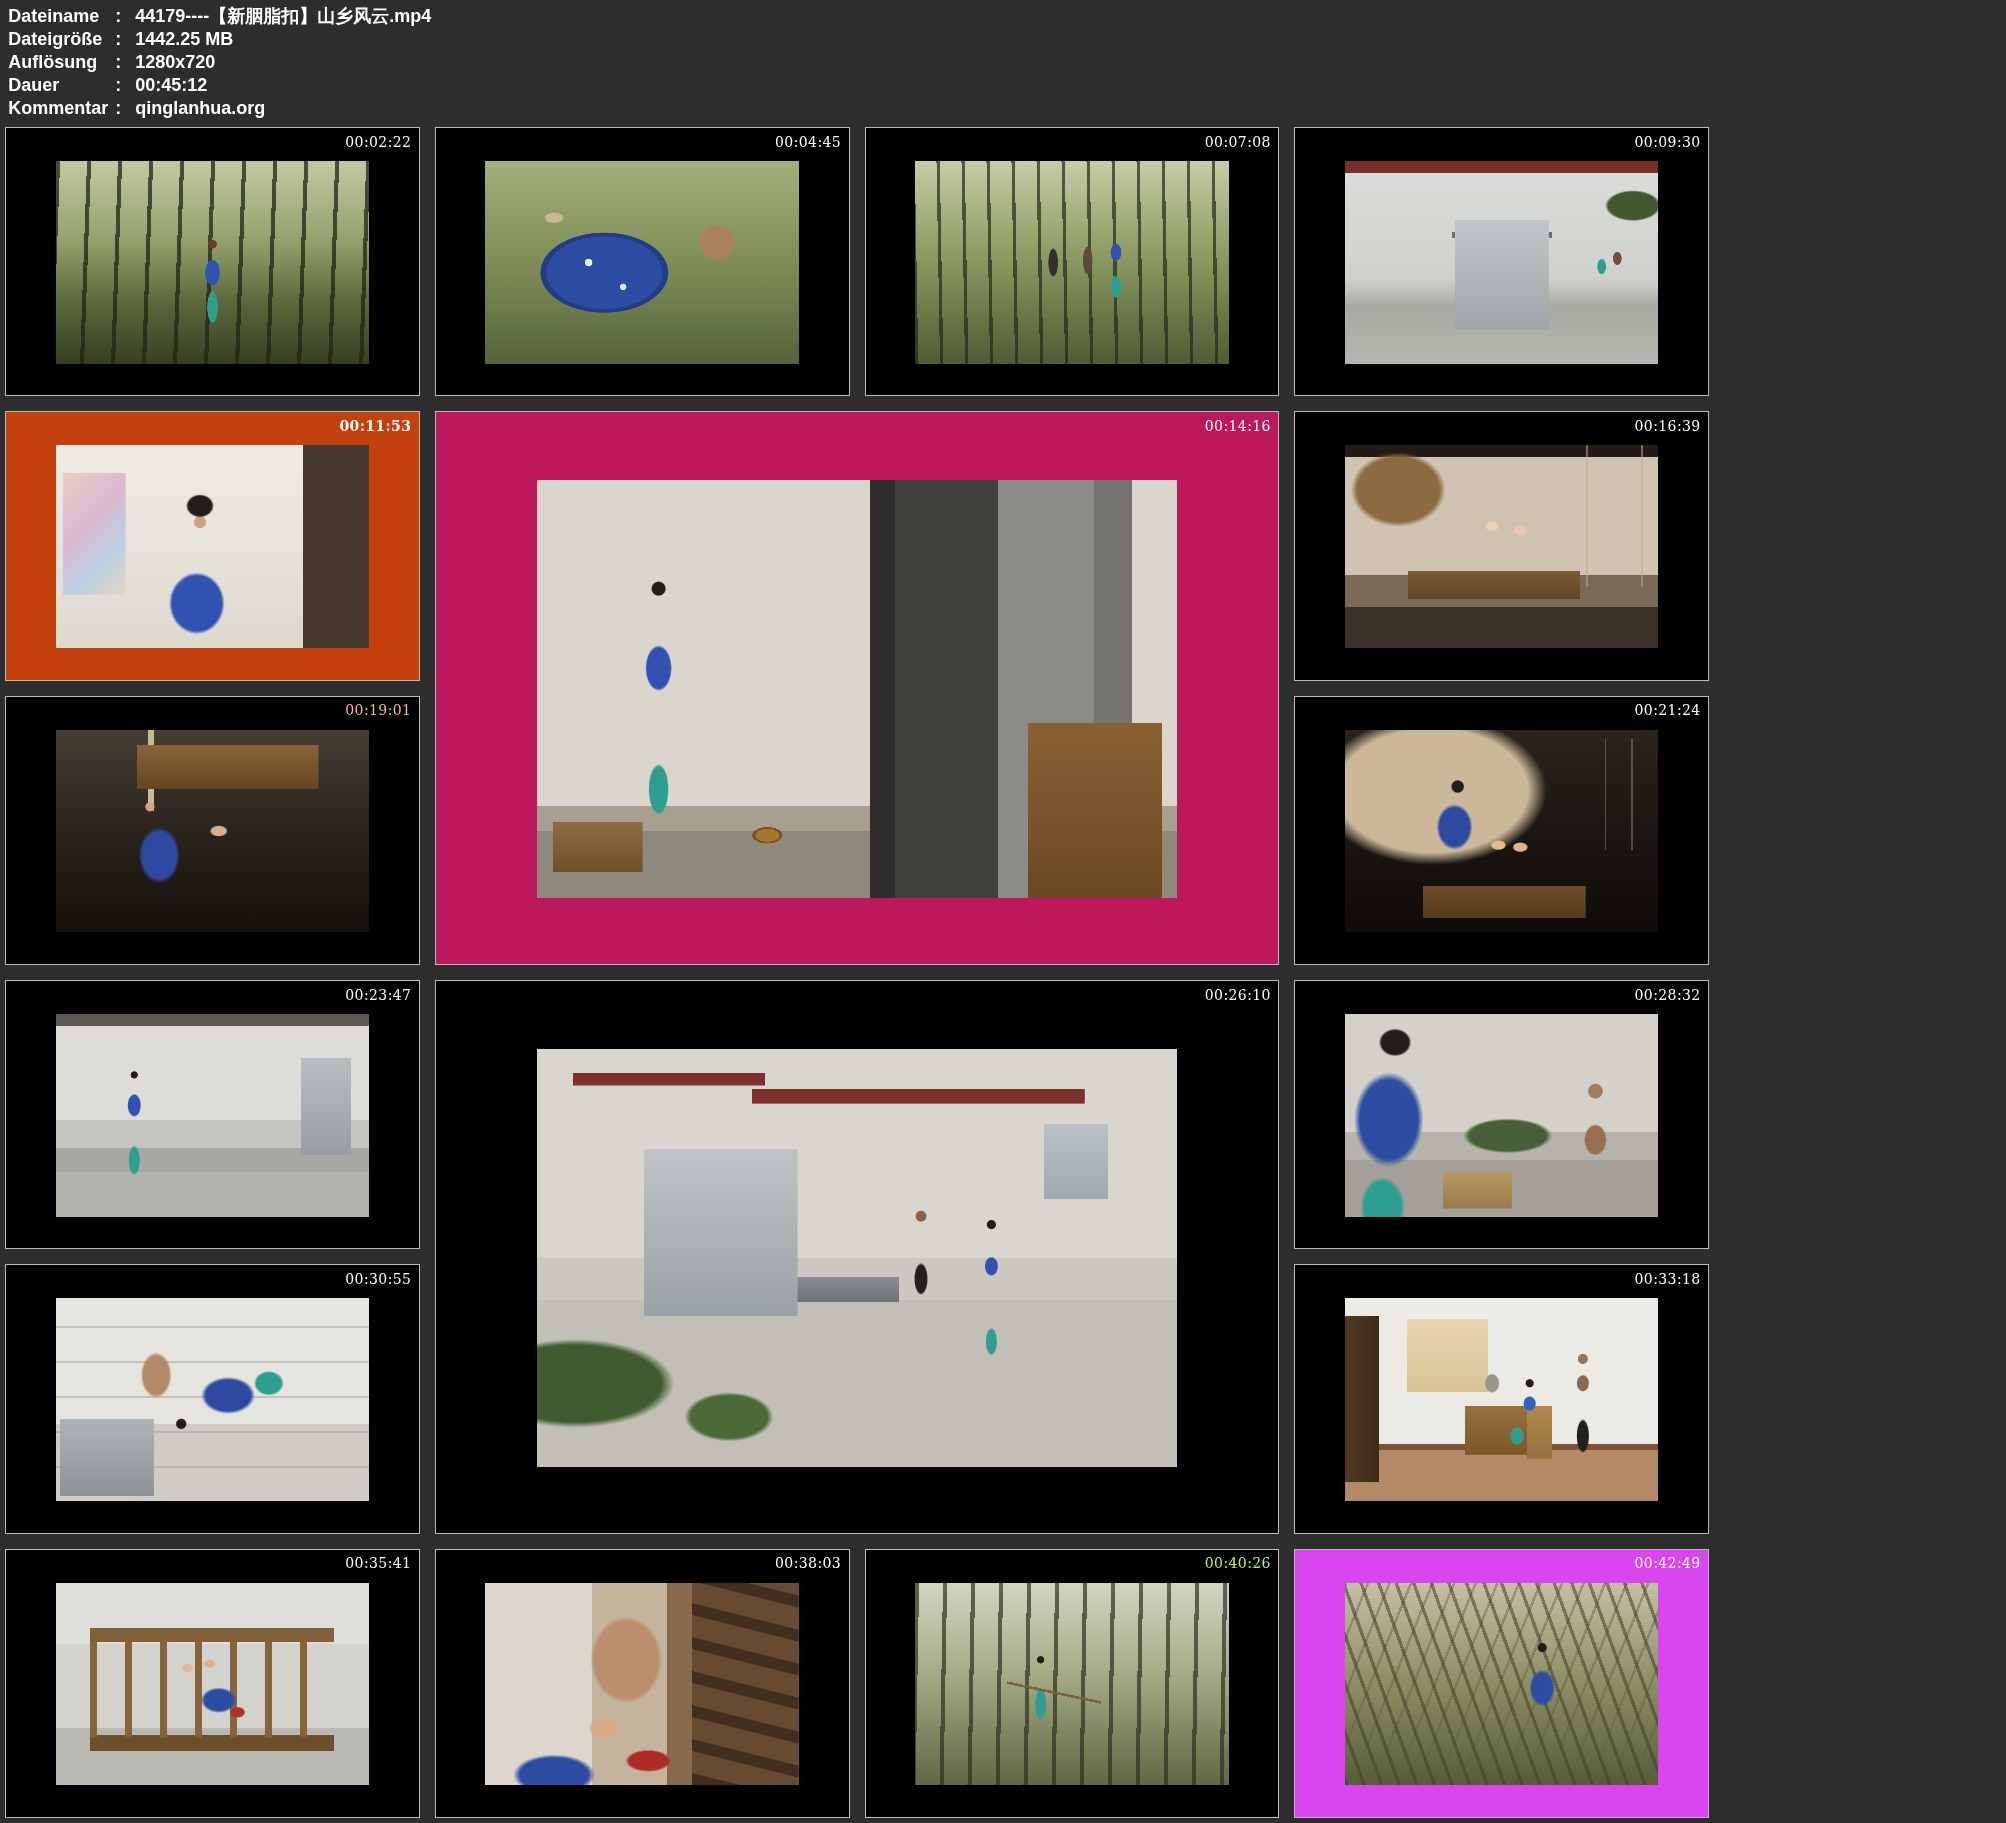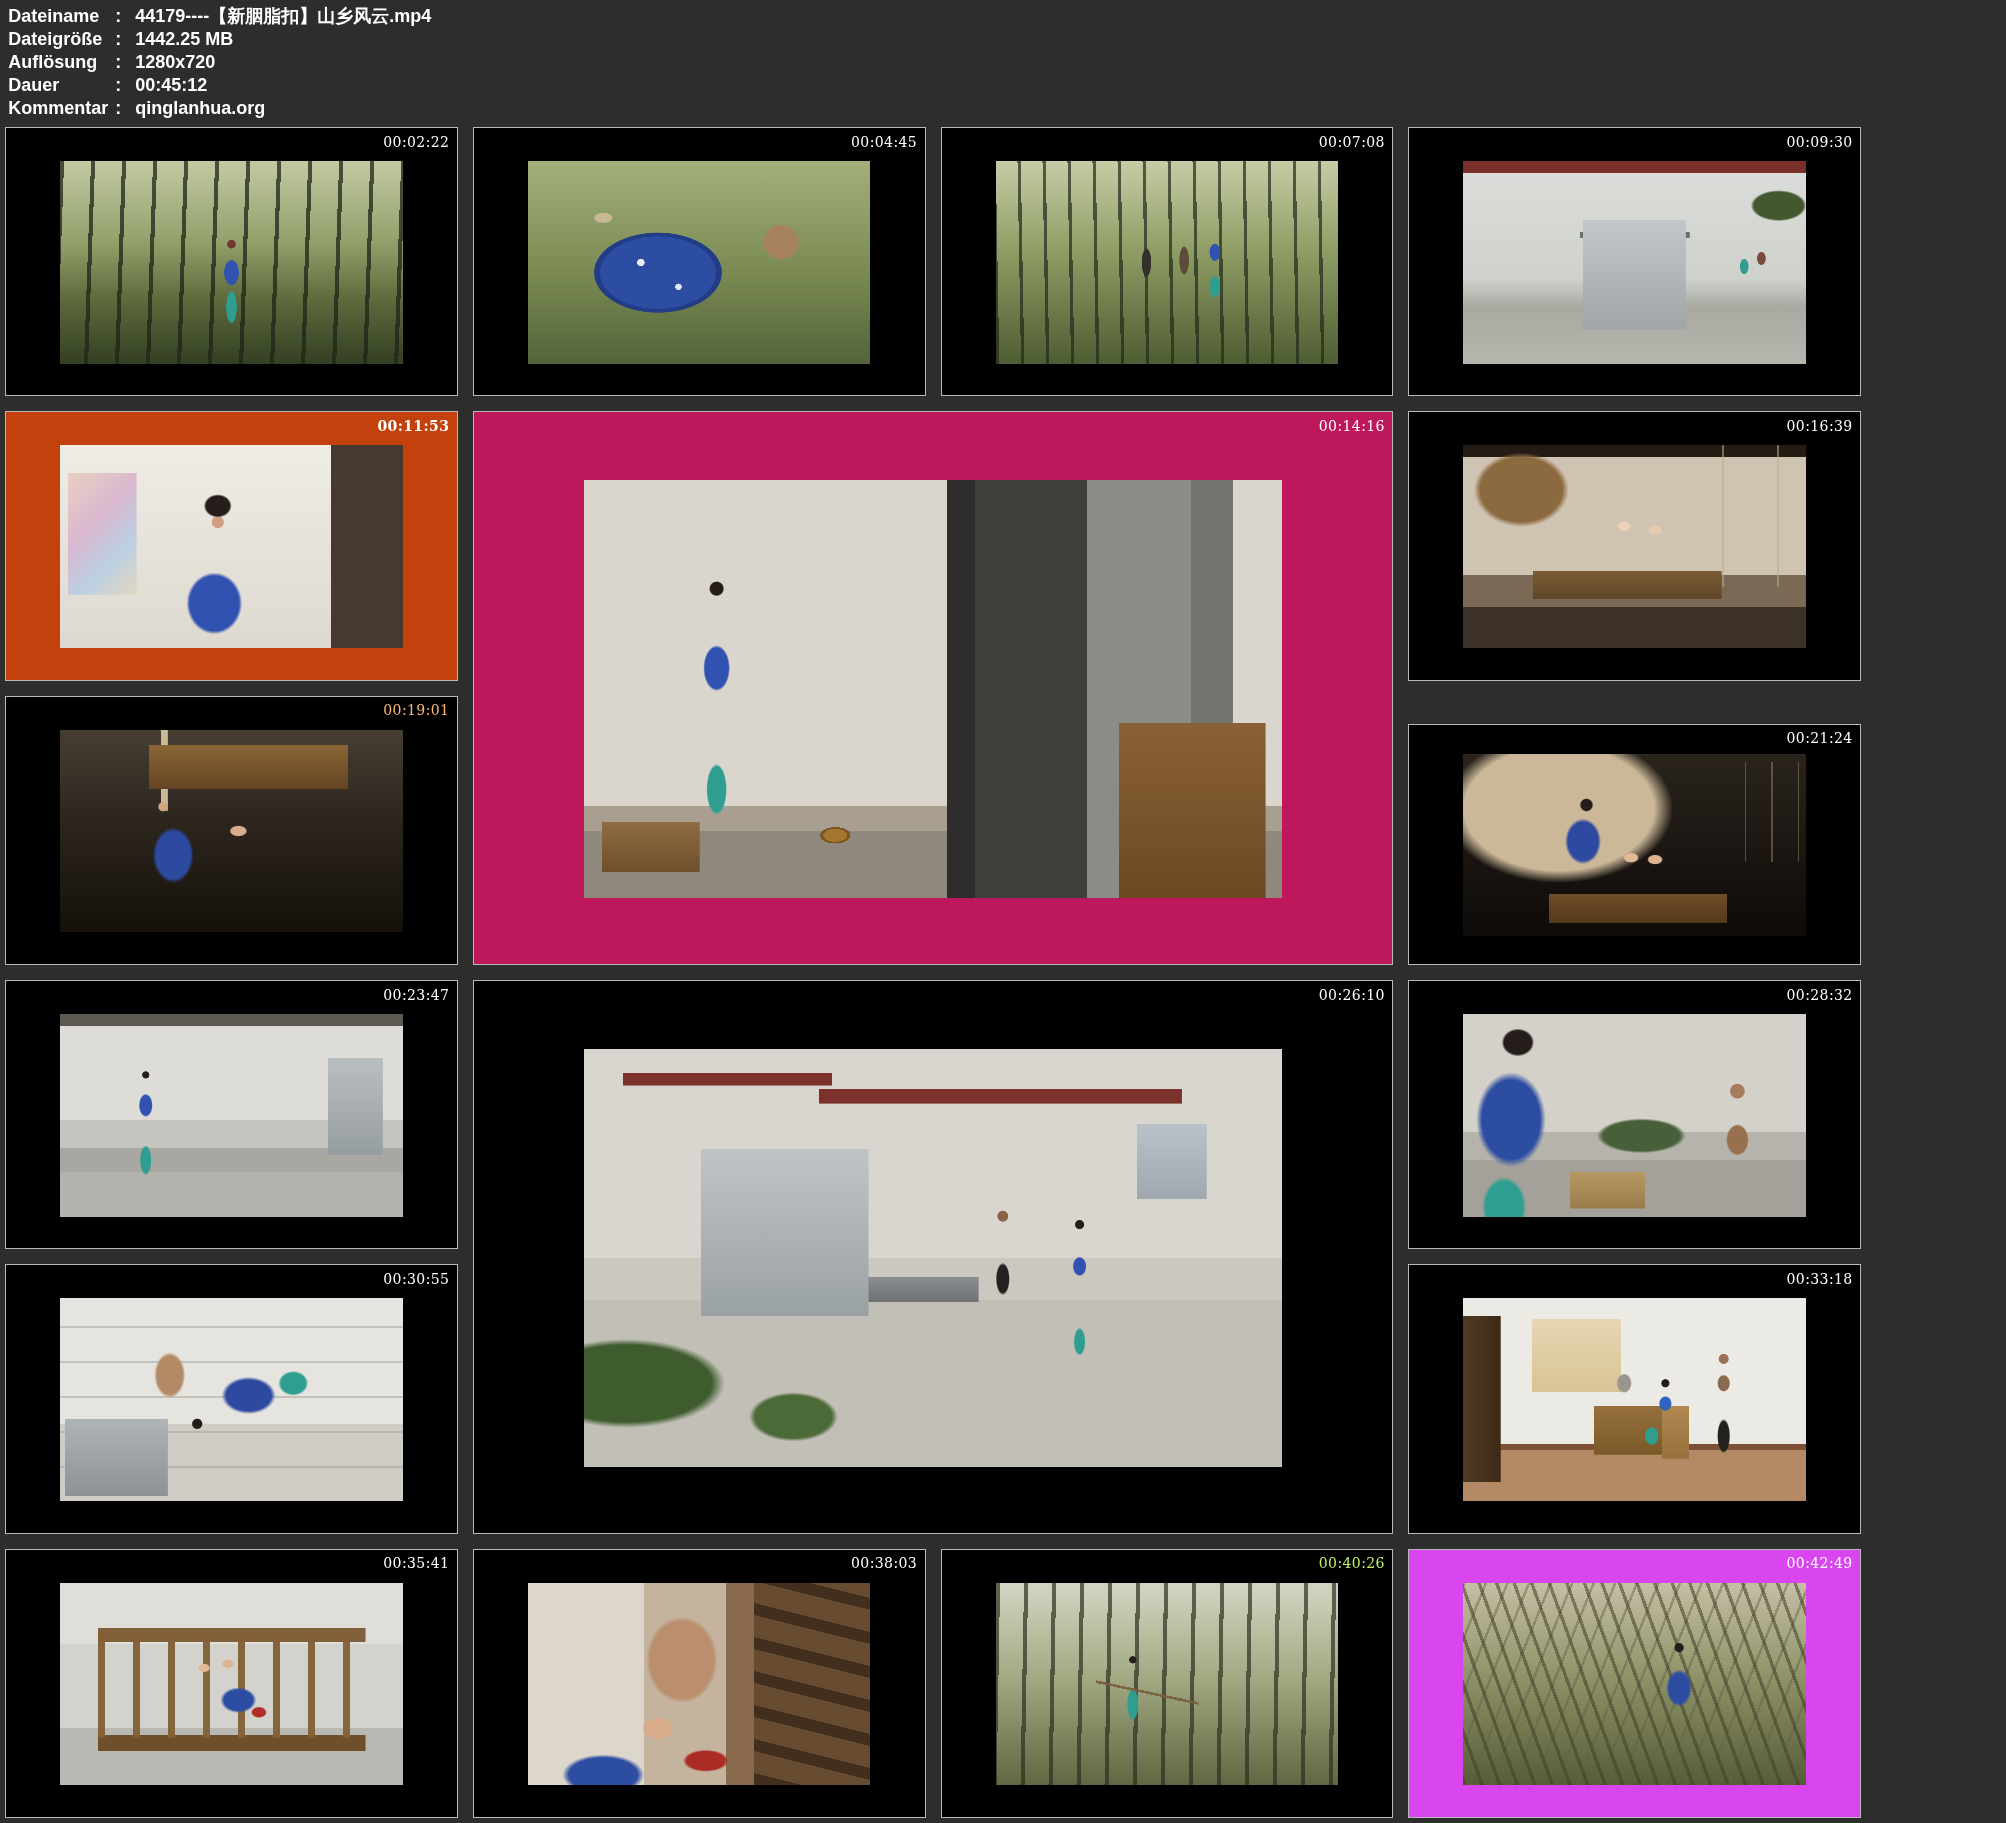--- a/index.html
+++ b/index.html
@@ -12,21 +12,21 @@
   .header{
     position:absolute;top:5px;left:8.3px;
     color:#ffffff;font-weight:bold;font-size:18px;line-height:23px;
   }
   .hrow{display:flex;white-space:pre}
   .hlabel{width:107px}
   .hsep{width:20px}
   .hval{}
   
   .grid{
-    position:absolute;left:5px;top:127px;width:1856px;height:1691px;
+    position:absolute;left:5px;top:127px;width:1704px;height:1691px;
     display:grid;
     grid-template-columns:repeat(4,1fr);
     grid-template-rows:repeat(6,1fr);
     gap:15px;
   }
   .cell{
     position:relative;
     background:#000;
     border:0.8px solid #b9b9b9;
   }
@@ -87,21 +87,21 @@
       <div class="thumb" style="background: radial-gradient(11.6px at 19% 26%, rgb(36, 29, 25) 0px, rgb(36, 29, 25) 55%, transparent 65%), radial-gradient(21.5px 37px at 19% 45%, rgb(50, 82, 178) 0px, rgb(50, 82, 178) 55%, transparent 62%), radial-gradient(16.5px 41px at 19% 74%, rgb(47, 158, 144) 0px, rgb(47, 158, 144) 55%, transparent 62%), radial-gradient(21.5px 11.6px at 36% 85%, rgb(165, 118, 47) 0px, rgb(165, 118, 47) 55%, rgb(122, 85, 32) 56%, rgb(122, 85, 32) 70%, transparent 71%), linear-gradient(rgb(143, 108, 66), rgb(110, 79, 44)) 3% 93% / 14% 12% no-repeat, linear-gradient(rgb(138, 97, 52) 0%, rgb(107, 72, 34) 100%) 97% 100% / 21% 42% no-repeat, linear-gradient(90deg, transparent 0px, transparent 52%, rgb(46, 45, 43) 52%, rgb(46, 45, 43) 56%, rgb(65, 63, 60) 56%, rgb(65, 63, 60) 72%, rgb(141, 139, 134) 72%, rgb(141, 139, 134) 87%, rgb(117, 115, 110) 87%, rgb(117, 115, 110) 93%, transparent 93%), linear-gradient(rgb(218, 213, 205) 0px, rgb(218, 213, 205) 78%, rgb(168, 159, 144) 78%, rgb(168, 159, 144) 84%, rgb(143, 136, 124) 84%);"></div>
     </div>
     <div class="cell" style="grid-area: 2 / 4 / span 1 / span 1; border-color: rgb(185, 185, 185); background: rgb(0, 0, 0);">
       <span class="ts" style="color: rgb(255, 255, 255);">00:16:39</span>
       <div class="thumb" style="background: radial-gradient(10.7px 7.4px at 47% 40%, rgb(236, 210, 184) 0px, rgb(236, 210, 184) 55%, transparent 68%), radial-gradient(10.7px 7.4px at 56% 42%, rgb(230, 202, 176) 0px, rgb(230, 202, 176) 55%, transparent 68%), radial-gradient(79px 62px at 17% 22%, rgb(140, 106, 64) 0px, rgb(140, 106, 64) 52%, transparent 60%), linear-gradient(rgb(122, 92, 52), rgb(94, 69, 38)) 45% 72% / 55% 14% no-repeat, repeating-linear-gradient(90deg, transparent 0px, transparent 53px, rgba(190, 170, 140, 0.55) 53px, rgba(190, 170, 140, 0.55) 55px) 100% 0px / 40% 70% no-repeat, linear-gradient(rgb(36, 28, 20) 0px, rgb(36, 28, 20) 6%, rgb(207, 195, 178) 6%, rgb(207, 195, 178) 64%, rgb(122, 106, 85) 64%, rgb(122, 106, 85) 80%, rgb(59, 49, 39) 80%);"></div>
     </div>
     <div class="cell" style="grid-area: 3 / 1 / span 1 / span 1; border-color: rgb(185, 185, 185); background: rgb(0, 0, 0);">
       <span class="ts" style="color: #fdba74;">00:19:01</span>
       <div class="thumb" style="background: radial-gradient(13.2px 8.3px at 52% 50%, rgb(217, 174, 140) 0px, rgb(217, 174, 140) 55%, transparent 68%), radial-gradient(7.4px at 30% 38%, rgb(210, 165, 133) 0px, rgb(210, 165, 133) 55%, transparent 68%), radial-gradient(33px 45px at 33% 62%, rgb(46, 74, 160) 0px, rgb(46, 74, 160) 52%, transparent 62%), linear-gradient(rgb(138, 101, 52) 0%, rgb(99, 68, 36) 100%) 62% 10% / 58% 22% no-repeat, linear-gradient(rgb(202, 187, 152), rgb(202, 187, 152)) 30% 0px / 2% 40% no-repeat, linear-gradient(rgb(70, 62, 51) 0%, rgb(44, 38, 31) 45%, rgb(21, 16, 9) 100%);"></div>
     </div>
-    <div class="cell" style="grid-area: 3 / 4 / span 1 / span 1; border-color: rgb(185, 185, 185); background: rgb(0, 0, 0); margin-top: 28px;">
+    <div class="cell" style="grid-area: 3 / 4 / span 1 / span 1; border-color: rgb(185, 185, 185); background: rgb(0, 0, 0);">
       <span class="ts" style="color: rgb(255, 255, 255);">00:21:24</span>
       <div class="thumb" style="background: radial-gradient(11.6px 7.4px at 49% 57%, rgb(227, 186, 150) 0px, rgb(227, 186, 150) 55%, transparent 68%), radial-gradient(11.6px 7.4px at 56% 58%, rgb(221, 178, 142) 0px, rgb(221, 178, 142) 55%, transparent 68%), radial-gradient(10px at 36% 28%, rgb(36, 29, 25) 0px, rgb(36, 29, 25) 55%, transparent 68%), radial-gradient(29px 37px at 35% 48%, rgb(46, 74, 160) 0px, rgb(46, 74, 160) 52%, transparent 62%), linear-gradient(rgb(110, 78, 40), rgb(85, 57, 28)) 52% 92% / 52% 16% no-repeat, radial-gradient(190px 124px at 28% 30%, rgb(203, 184, 153) 0px, rgb(203, 184, 153) 50%, transparent 60%), repeating-linear-gradient(90deg, transparent 0px, transparent 25px, rgba(150, 130, 100, 0.5) 25px, rgba(150, 130, 100, 0.5) 26.5px) 100% 10% / 25% 55% no-repeat, linear-gradient(rgb(42, 36, 29) 0%, rgb(25, 20, 16) 60%, rgb(14, 11, 8) 100%);"></div>
     </div>
     <div class="cell" style="grid-area: 4 / 1 / span 1 / span 1; border-color: rgb(185, 185, 185); background: rgb(0, 0, 0);">
       <span class="ts" style="color: rgb(255, 255, 255);">00:23:47</span>
       <div class="thumb" style="background: radial-gradient(5.8px at 25% 30%, rgb(36, 29, 25) 0px, rgb(36, 29, 25) 55%, transparent 68%), radial-gradient(10.7px 18px at 25% 45%, rgb(50, 82, 178) 0px, rgb(50, 82, 178) 55%, transparent 65%), radial-gradient(9px 23px at 25% 72%, rgb(47, 158, 144) 0px, rgb(47, 158, 144) 55%, transparent 65%), linear-gradient(rgb(185, 190, 193), rgb(150, 157, 161)) 93% 42% / 16% 48% no-repeat, linear-gradient(rgb(93, 89, 82) 0px, rgb(93, 89, 82) 6%, rgb(222, 220, 214) 6%, rgb(222, 220, 214) 52%, rgb(198, 196, 190) 52%, rgb(198, 196, 190) 66%, rgb(169, 167, 161) 66%, rgb(169, 167, 161) 78%, rgb(180, 178, 172) 78%);"></div>
     </div>
     <div class="cell" style="grid-area: 4 / 2 / span 2 / span 2; border-color: rgb(185, 185, 185); background: rgb(0, 0, 0);">
       <span class="ts" style="color: rgb(255, 255, 255);">00:26:10</span>
       <div class="thumb" style="background: radial-gradient(9px at 60% 40%, rgb(138, 98, 72) 0px, rgb(138, 98, 72) 55%, transparent 65%), radial-gradient(10.7px 25px at 60% 55%, rgb(35, 33, 31) 0px, rgb(35, 33, 31) 55%, transparent 65%), radial-gradient(7.4px at 71% 42%, rgb(36, 29, 25) 0px, rgb(36, 29, 25) 55%, transparent 68%), radial-gradient(10.7px 15px at 71% 52%, rgb(50, 82, 178) 0px, rgb(50, 82, 178) 55%, transparent 65%), radial-gradient(9px 21.5px at 71% 70%, rgb(47, 158, 144) 0px, rgb(47, 158, 144) 55%, transparent 65%), linear-gradient(rgb(192, 196, 198), rgb(154, 161, 164)) 22% 40% / 24% 40% no-repeat, linear-gradient(rgb(185, 194, 200), rgb(159, 168, 174)) 88% 22% / 10% 18% no-repeat, linear-gradient(rgb(124, 49, 44), rgb(124, 49, 44)) 70% 10% / 52% 3.5% no-repeat, linear-gradient(rgb(124, 49, 44), rgb(124, 49, 44)) 8% 6% / 30% 3% no-repeat, radial-gradient(165px 74px at 6% 80%, rgb(62, 92, 46) 0px, rgb(62, 92, 46) 52%, transparent 60%), radial-gradient(74px 41px at 30% 88%, rgb(76, 106, 56) 0px, rgb(76, 106, 56) 52%, transparent 60%), linear-gradient(rgb(138, 141, 144), rgb(111, 114, 117)) 47% 58% / 18% 6% no-repeat, linear-gradient(rgb(216, 214, 206) 0px, rgb(216, 214, 206) 50%, rgb(203, 200, 192) 50%, rgb(203, 200, 192) 60%, rgb(194, 191, 183) 60%);"></div>

